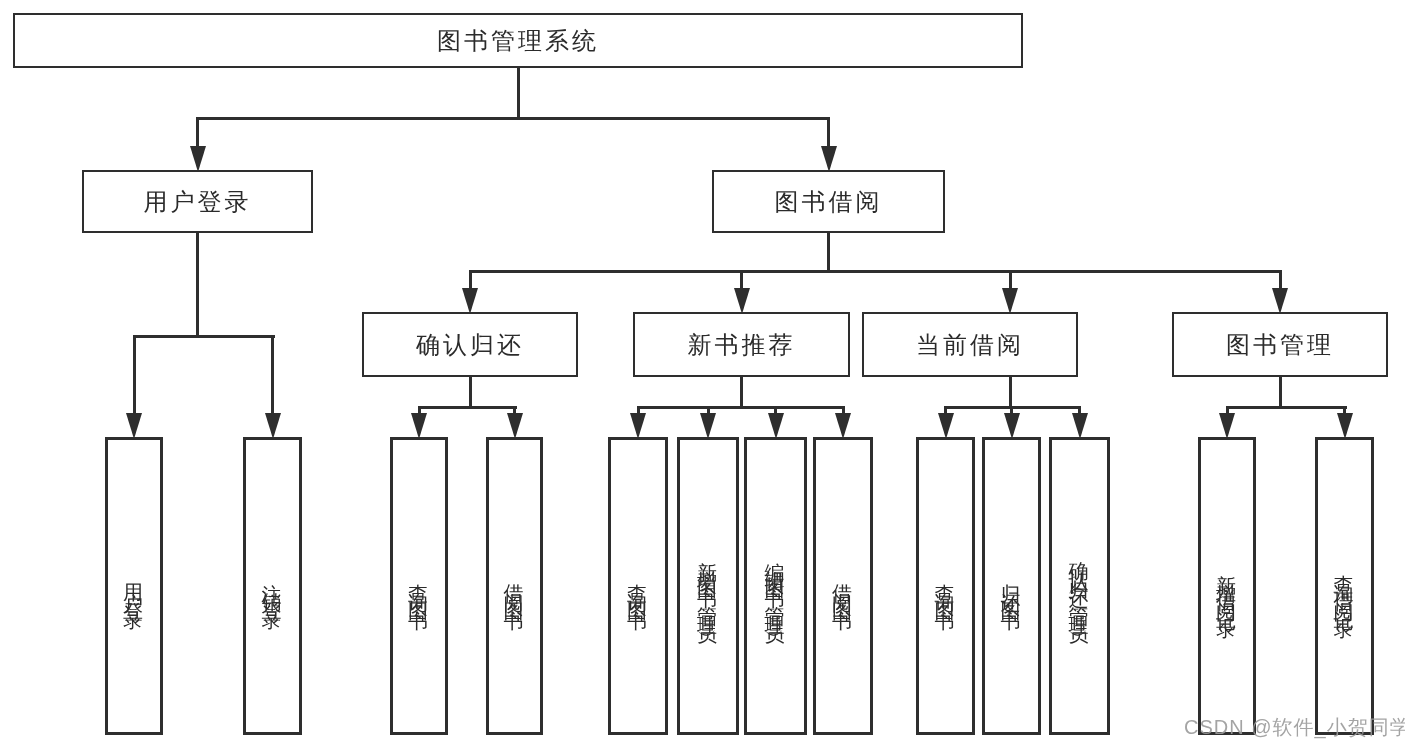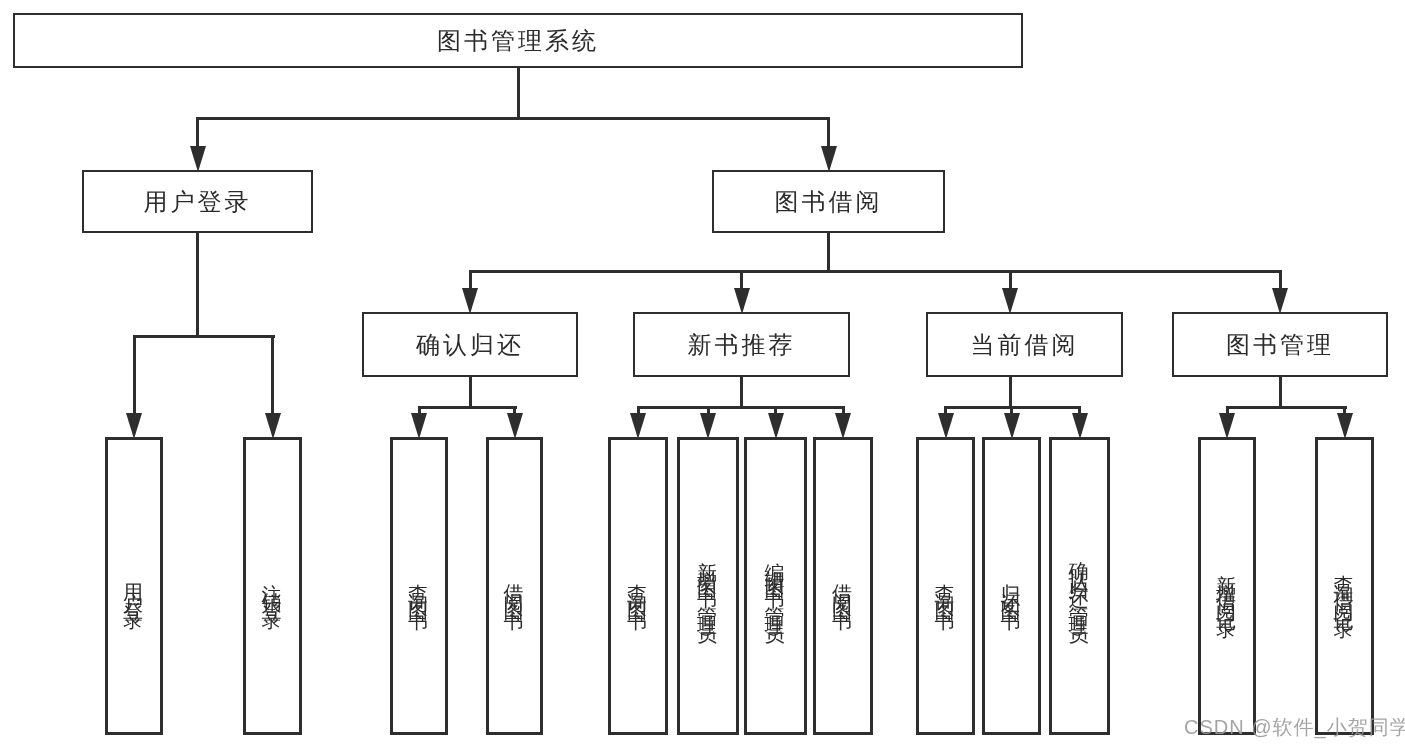--- a/index.html
+++ b/index.html
@@ -122,21 +122,21 @@
       <div class="arrowhead" style="left: 1219px; top: 413px;"></div>
       <div class="line" style="left: 1343px; top: 406px; width: 3px; height: 7px;"></div>
       <div class="arrowhead" style="left: 1337px; top: 413px;"></div>
     </div>
   <div id="nodes-layer">
       <div class="node" style="left: 13px; top: 13px; width: 1010px; height: 55px;">图书管理系统</div>
       <div class="node" style="left: 82px; top: 170px; width: 231px; height: 63px;">用户登录</div>
       <div class="node" style="left: 712px; top: 170px; width: 233px; height: 63px;">图书借阅</div>
       <div class="node" style="left: 362px; top: 312px; width: 216px; height: 65px;">确认归还</div>
       <div class="node" style="left: 633px; top: 312px; width: 217px; height: 65px;">新书推荐</div>
-      <div class="node" style="left: 926px; top: 312px; width: 197px; height: 65px;">当前借阅</div>
+      <div class="node" style="left: 862px; top: 312px; width: 216px; height: 65px;">当前借阅</div>
       <div class="node" style="left: 1172px; top: 312px; width: 216px; height: 65px;">图书管理</div>
       <div class="node v" style="left: 105px; top: 437px; width: 58px; height: 298px;">用户登录</div>
       <div class="node v" style="left: 243px; top: 437px; width: 59px; height: 298px;">注销登录</div>
       <div class="node v" style="left: 390px; top: 437px; width: 58px; height: 298px;">查询图书</div>
       <div class="node v" style="left: 486px; top: 437px; width: 57px; height: 298px;">借阅图书</div>
       <div class="node v" style="left: 608px; top: 437px; width: 60px; height: 298px;">查询图书</div>
       <div class="node v" style="left: 677px; top: 437px; width: 62px; height: 298px;">新增图书（管理员）</div>
       <div class="node v" style="left: 744px; top: 437px; width: 63px; height: 298px;">编辑图书（管理员）</div>
       <div class="node v" style="left: 813px; top: 437px; width: 60px; height: 298px;">借阅图书</div>
       <div class="node v" style="left: 916px; top: 437px; width: 59px; height: 298px;">查询图书</div>

